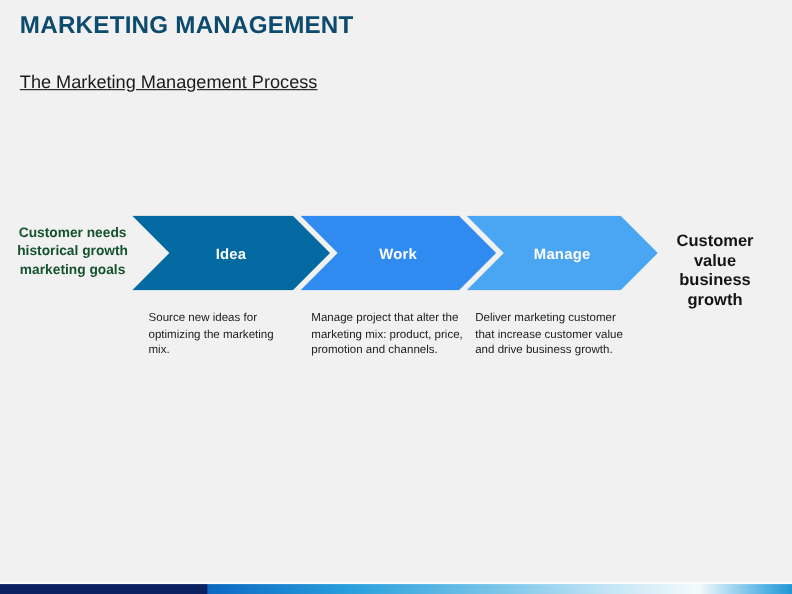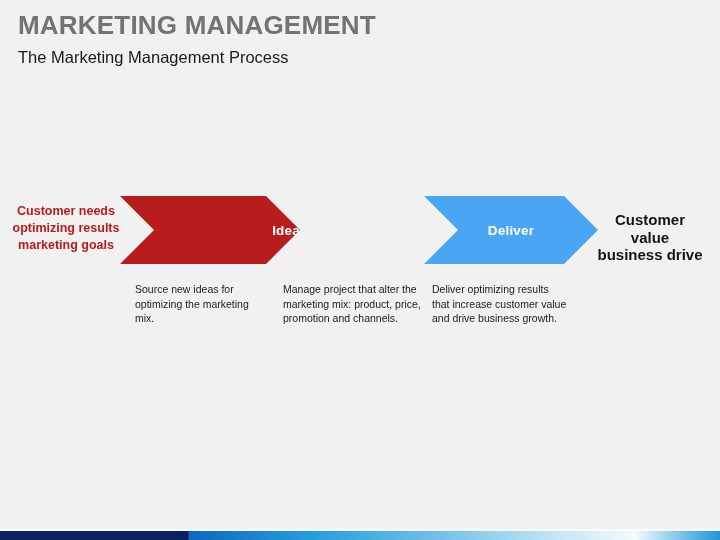--- a/index.html
+++ b/index.html
@@ -8,30 +8,30 @@
     font-family:"Liberation Sans", sans-serif;
     background:#e9e9e9;
   }
   .slide{
     position:relative;width:720px;height:540px;overflow:hidden;
     background:#f1f1f1;
   }
   
   .title{
     position:absolute;left:18px;top:10px;
-    font-size:26px;font-weight:700;color:#737373;letter-spacing:.2px;
+    font-size:22px;font-weight:700;color:#0c4a6e;letter-spacing:.2px;
   }
   .subtitle{
-    position:absolute;left:18px;top:48px;
-    font-size:16.5px;font-weight:400;color:#1a1a1a;
+    position:absolute;left:18px;top:66px;
+    font-size:16.5px;font-weight:400;color:#1a1a1a;text-decoration:underline;
   }
   
   .input-label{
     position:absolute;left:10px;top:203px;width:112px;
-    text-align:center;font-size:12.5px;font-weight:700;color:#b91c1c;line-height:17px;
+    text-align:center;font-size:12.5px;font-weight:700;color:#14532d;line-height:17px;
   }
   .output-label{
     position:absolute;left:594px;top:211px;width:112px;
     text-align:center;font-size:15px;font-weight:700;color:#141414;line-height:17.5px;
   }
   
   .chevron{
     position:absolute;top:196px;height:68px;
     display:flex;align-items:center;justify-content:center;
     clip-path:polygon(0 0, calc(100% - 34px) 0, 100% 50%, calc(100% - 34px) 100%, 0 100%, 34px 50%);
@@ -67,36 +67,39 @@
 </head>
 <body>
 
 <div class="slide">
 
   <div class="title">MARKETING MANAGEMENT</div>
   <div class="subtitle">The Marketing Management Process</div>
 
   <div class="input-label">
     <div>Customer needs</div>
-    <div>optimizing results</div>
+    <div>historical growth</div>
     <div>marketing goals</div>
   </div>
 
-  <div class="chevron chev-0" style="background-color: #b91c1c; justify-content: flex-end;">
+  <div class="chevron chev-0" style="background-color: #0369a1;">
     <span class="label">Idea</span>
   </div>
+  <div class="chevron chev-1" style="background-color: rgb(47, 139, 239);">
+    <span class="label">Work</span>
+  </div>
   <div class="chevron chev-2" style="background-color: rgb(74, 165, 242);">
-    <span class="label">Deliver</span>
+    <span class="label">Manage</span>
   </div>
 
   <div class="output-label">
     <div>Customer value</div>
-    <div>business drive</div>
+    <div>business growth</div>
   </div>
 
   <div class="desc desc-1">Manage project that alter the marketing mix: product, price, promotion and channels.</div>
   <div class="desc desc-0">Source new ideas for optimizing the marketing mix.</div>
-  <div class="desc desc-2">Deliver optimizing results that increase customer value and drive business growth.</div>
+  <div class="desc desc-2">Deliver marketing customer that increase customer value and drive business growth.</div>
 
   <div class="footer-hairline"></div>
   <div class="footer-bar"></div>
 
 </div>
 
 </body></html>

